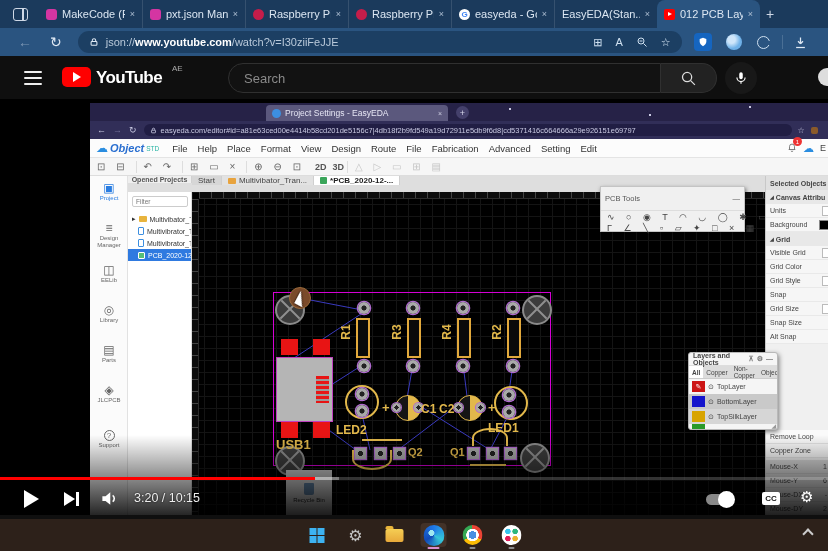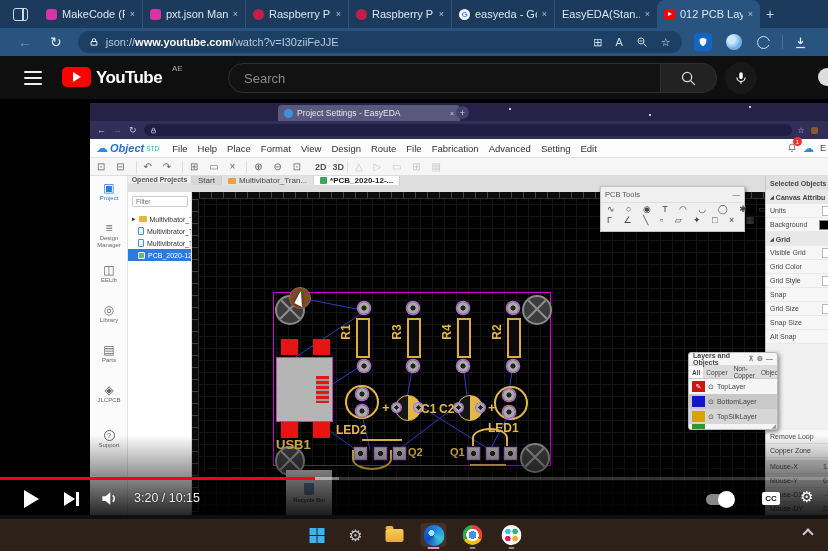--- a/index.html
+++ b/index.html
@@ -132,21 +132,21 @@
   .sline{position:absolute;height:0;border-top:2px solid #e2b84b}
   .usb-body{position:absolute;left:85px;top:166px;width:55px;height:63px;background:#b5b5b5;outline:1px solid #c040c0}
   .usb-pad{position:absolute;width:17px;height:16px;background:#e81414}
   .usb-pins{position:absolute;left:124px;top:184px;width:13px;height:27px;background:repeating-linear-gradient(180deg,#e81414 0 3px,#9a9a9a 3px 5px)}
   .brown-pad{position:absolute;left:97px;top:95px;width:22px;height:22px;border-radius:50%;background:#7a4a2a;border:1px solid #9a6a3a}
   .cursor{position:absolute;left:105px;top:100px;width:0;height:0;border-right:9px solid transparent;border-bottom:14px solid #fff;transform:rotate(28deg);filter:drop-shadow(0 0 1px #000)}
   .rats{position:absolute;left:0;top:0}
 
   
   .pcb-tools{position:absolute;left:510px;top:83px;width:145px;height:46px;background:#f0f0f0;border:1px solid #c4c4c4;box-shadow:1px 2px 4px rgba(0,0,0,.5);font-size:7.5px;color:#555}
-  .pt-head{height:16px;display:flex;align-items:center;justify-content:space-between;padding:5px 4px;border-bottom:1px solid #ddd}
+  .pt-head{height:24px;display:flex;align-items:center;justify-content:space-between;padding:5px 4px;border-bottom:1px solid #ddd}
   .pt-row{letter-spacing:4.5px;font-size:9px;color:#444;padding:1px 0 0 6px;white-space:nowrap}
 
   .ez-right{position:absolute;left:675px;top:73px;width:63px;height:339px;background:#f0f0f0;border-left:1px solid #c8c8c8;font-size:7px;color:#444}
   .rp-row{position:absolute;left:0;width:63px;height:14px;display:flex;align-items:center;padding-left:4px;white-space:nowrap;overflow:hidden}
   .rp-head{background:#e0e0e0;font-weight:bold}
   .rp-sec{background:#e8e8e8;font-weight:bold}
   .rp-lab{background:#f6f6f6;border-bottom:1px solid #e9e9e9}
   .rp-val{position:absolute;right:0;top:2px;width:7px;height:10px;background:#fff;border:1px solid #bbb}
   .rp-swB{position:absolute;right:0;top:2px;width:10px;height:10px;background:#000;border:1px solid #888}
   .rp-btn{background:#fafafa;border-bottom:1px solid #e4e4e4}
@@ -305,36 +305,37 @@
           <line x1="12" y1="18" x2="12" y2="22" stroke="#fff" stroke-width="2"></line>
         </svg>
     </div>
     <span class="yt-cut"></span>
   </div>
 
   <div class="video">
     <div class="rec">
 
       <div class="rb-tabs">
-        <div class="rb-tab" style="left:188px;width:182px;background:#5b587d">
+        <div class="rb-tab" style="left:176px;width:182px;background:#5b587d">
           <span class="rb-fav"></span>
           <span>Project Settings - EasyEDA</span>
           <span class="rb-close">×</span>
         </div>
         <span class="rb-plus">+</span>
       </div>
       <div class="rb-addr">
         <span class="rb-nav">←</span>
         <span class="rb-nav" style="color:#6f6c96">→</span>
         <span class="rb-nav">↻</span>
         <div class="rb-pill">
           <svg width="7" height="7" viewBox="0 0 24 24" fill="none" stroke="#bdbdd8" stroke-width="3">
               <rect x="5" y="11" width="14" height="9" rx="2"></rect>
               <path d="M8 11V8a4 4 0 0 1 8 0v3"></path>
             </svg>
+          <span class="r​b-url rb-url">easyeda.com/editor#id=a81e63ced00e4414b58cd201de5156c7|4db18f2b9fd549a19d72911e5db9f6d8|cd5371416c664666a29e926151e69797</span>
         </div>
         <span class="rb-star">☆</span>
         <span class="rb-ext"></span>
       </div>
 
       <div class="ez-menubar">
         <span class="ez-cloud">☁</span>
         <span class="ez-brand">Object</span>
         <span class="ez-std">STD</span>
         <span class="ez-menu">File</span>

